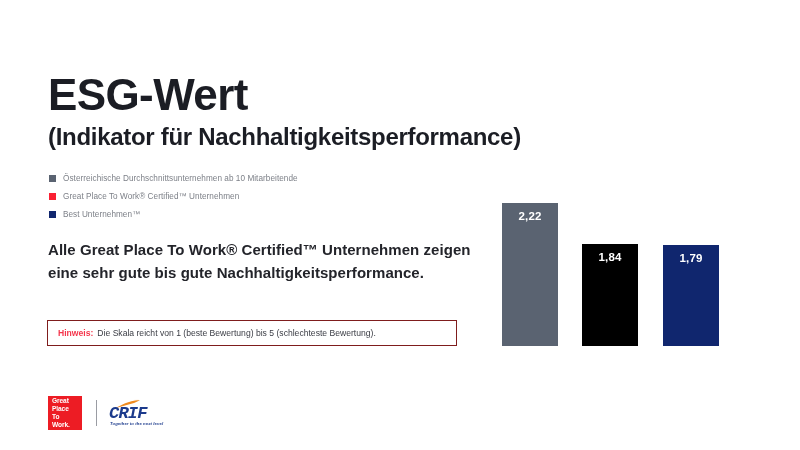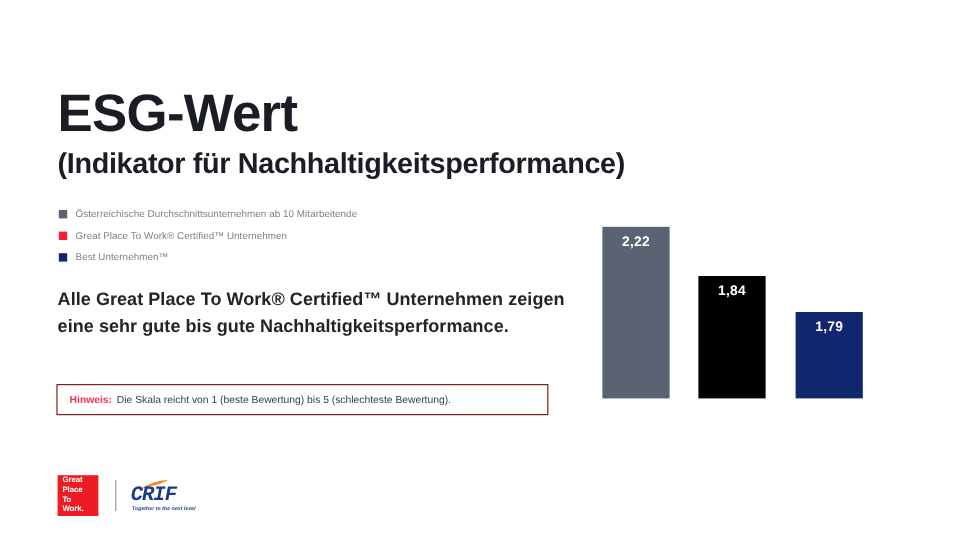--- a/index.html
+++ b/index.html
@@ -128,21 +128,21 @@
     width: 250px;
     height: 158px;
   }
   .bar-slot {
     position: absolute;
     bottom: 0;
     width: 56px;
   }
   .bar {
     position: absolute;
-    bottom: 16px;
+    bottom: 2px;
     left: 0;
     width: 56px;
     box-sizing: border-box;
   }
   .bar-value {
     position: absolute;
     top: 7px;
     left: 0;
     width: 56px;
     text-align: center;
@@ -259,21 +259,21 @@
         </div>
       </div>
 
       <div class="bar-slot" style="left:92px">
         <div class="bar" style="height:102px; background:#000000">
           <span class="bar-value">1,84</span>
         </div>
       </div>
 
       <div class="bar-slot" style="left:173px">
-        <div class="bar" style="height:72px; background:#10266e">
+        <div class="bar" style="height:101px; background:#10266e">
           <span class="bar-value">1,79</span>
         </div>
       </div>
 
     </div>
   </div>
 
   <div class="footer">
     <div class="gptw-logo">
       <span class="gptw-line">Great</span>

